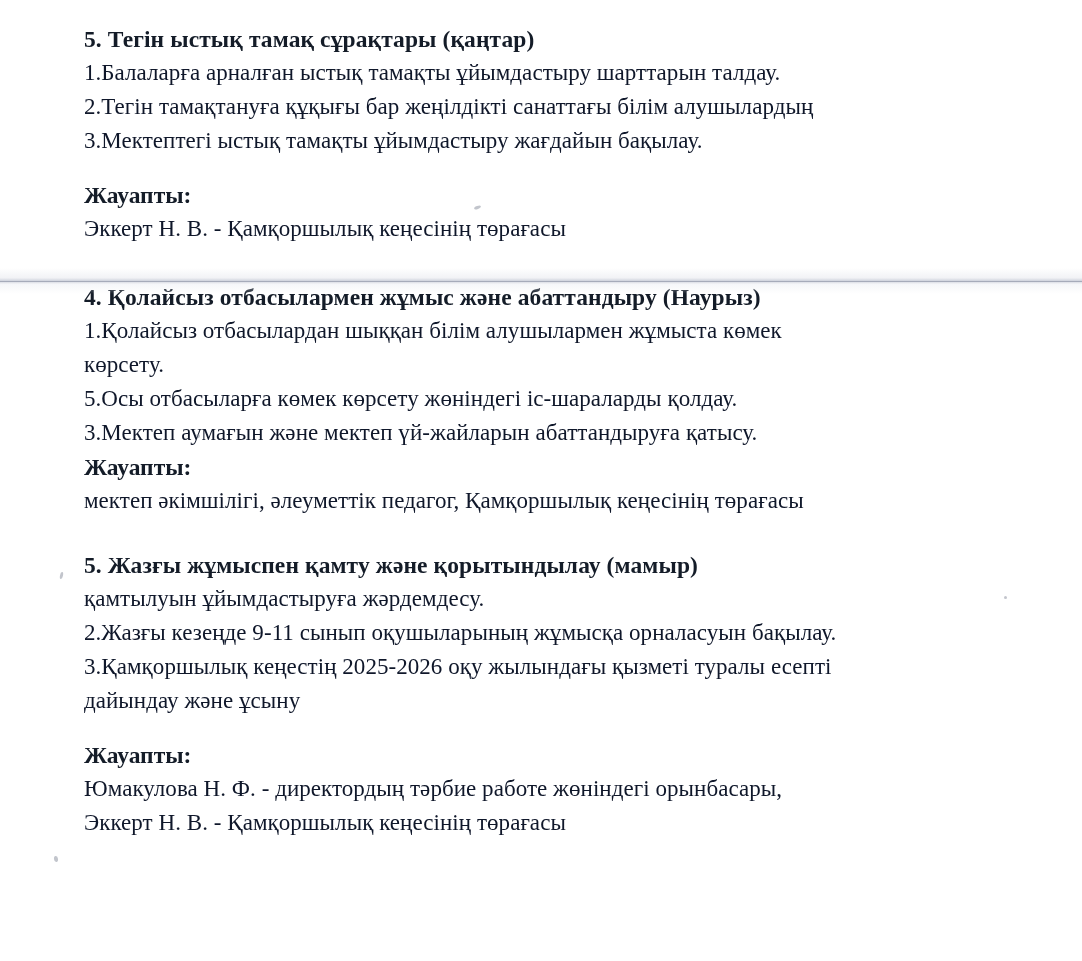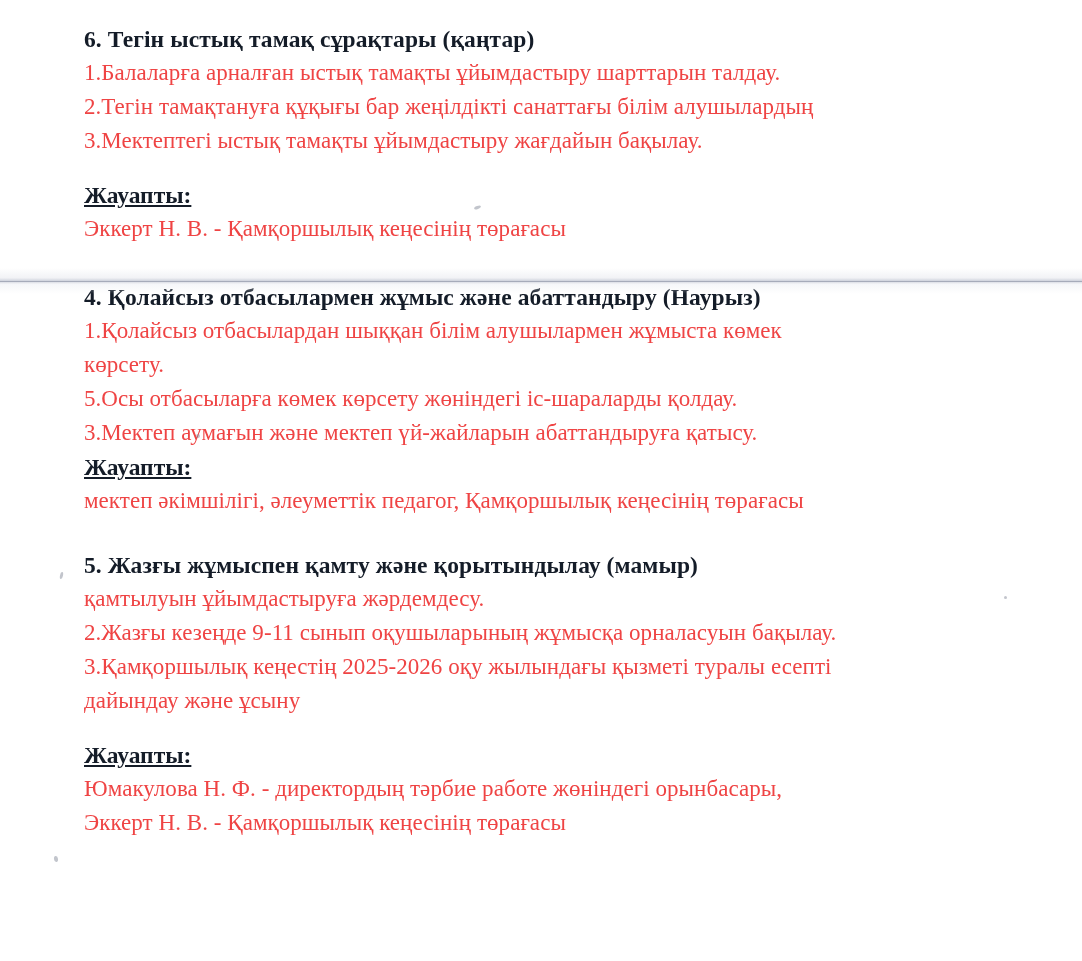--- a/index.html
+++ b/index.html
@@ -36,31 +36,30 @@
     font-weight: bold;
     font-size: 23.5px;
     line-height: 34px;
     letter-spacing: 0.1px;
     color: #141c28;
     margin: 0;
   }
   .line {
     font-size: 23px;
     line-height: 34px;
-    color: #ef4444;
+    color: #0f172a;
     margin: 0;
     letter-spacing: 0.05px;
   }
   .sub-label {
     font-weight: bold;
     font-size: 23.5px;
     line-height: 34px;
     color: #141c28;
     margin: 0;
-    text-decoration: underline;
   }
   .gap-md { height: 20px; }
   .gap-lg { height: 30px; }
   .gap-xl { height: 34px; }
 
   
   .fold {
     position: absolute;
     left: 0;
     top: 268px;
@@ -96,21 +95,21 @@
   .speck.s5 { left: 1004px; top: 596px; width: 3px; height: 3px; }
 </style>
 </head>
 <body>
 
 <div class="page">
 
   <div class="doc">
 
     <div class="section">
-      <p class="heading">6. Тегін ыстық тамақ сұрақтары (қаңтар)</p>
+      <p class="heading">5. Тегін ыстық тамақ сұрақтары (қаңтар)</p>
       <p class="line">1.Балаларға арналған ыстық тамақты ұйымдастыру шарттарын талдау.</p>
       <p class="line">2.Тегін тамақтануға құқығы бар жеңілдікті санаттағы білім алушылардың</p>
       <p class="line">3.Мектептегі ыстық тамақты ұйымдастыру жағдайын бақылау.</p>
       <div class="gap-md"></div>
       <p class="sub-label">Жауапты:</p>
       <p class="line">Эккерт Н. В. - Қамқоршылық кеңесінің төрағасы</p>
     </div>
 
     <div class="gap-xl"></div>
 

